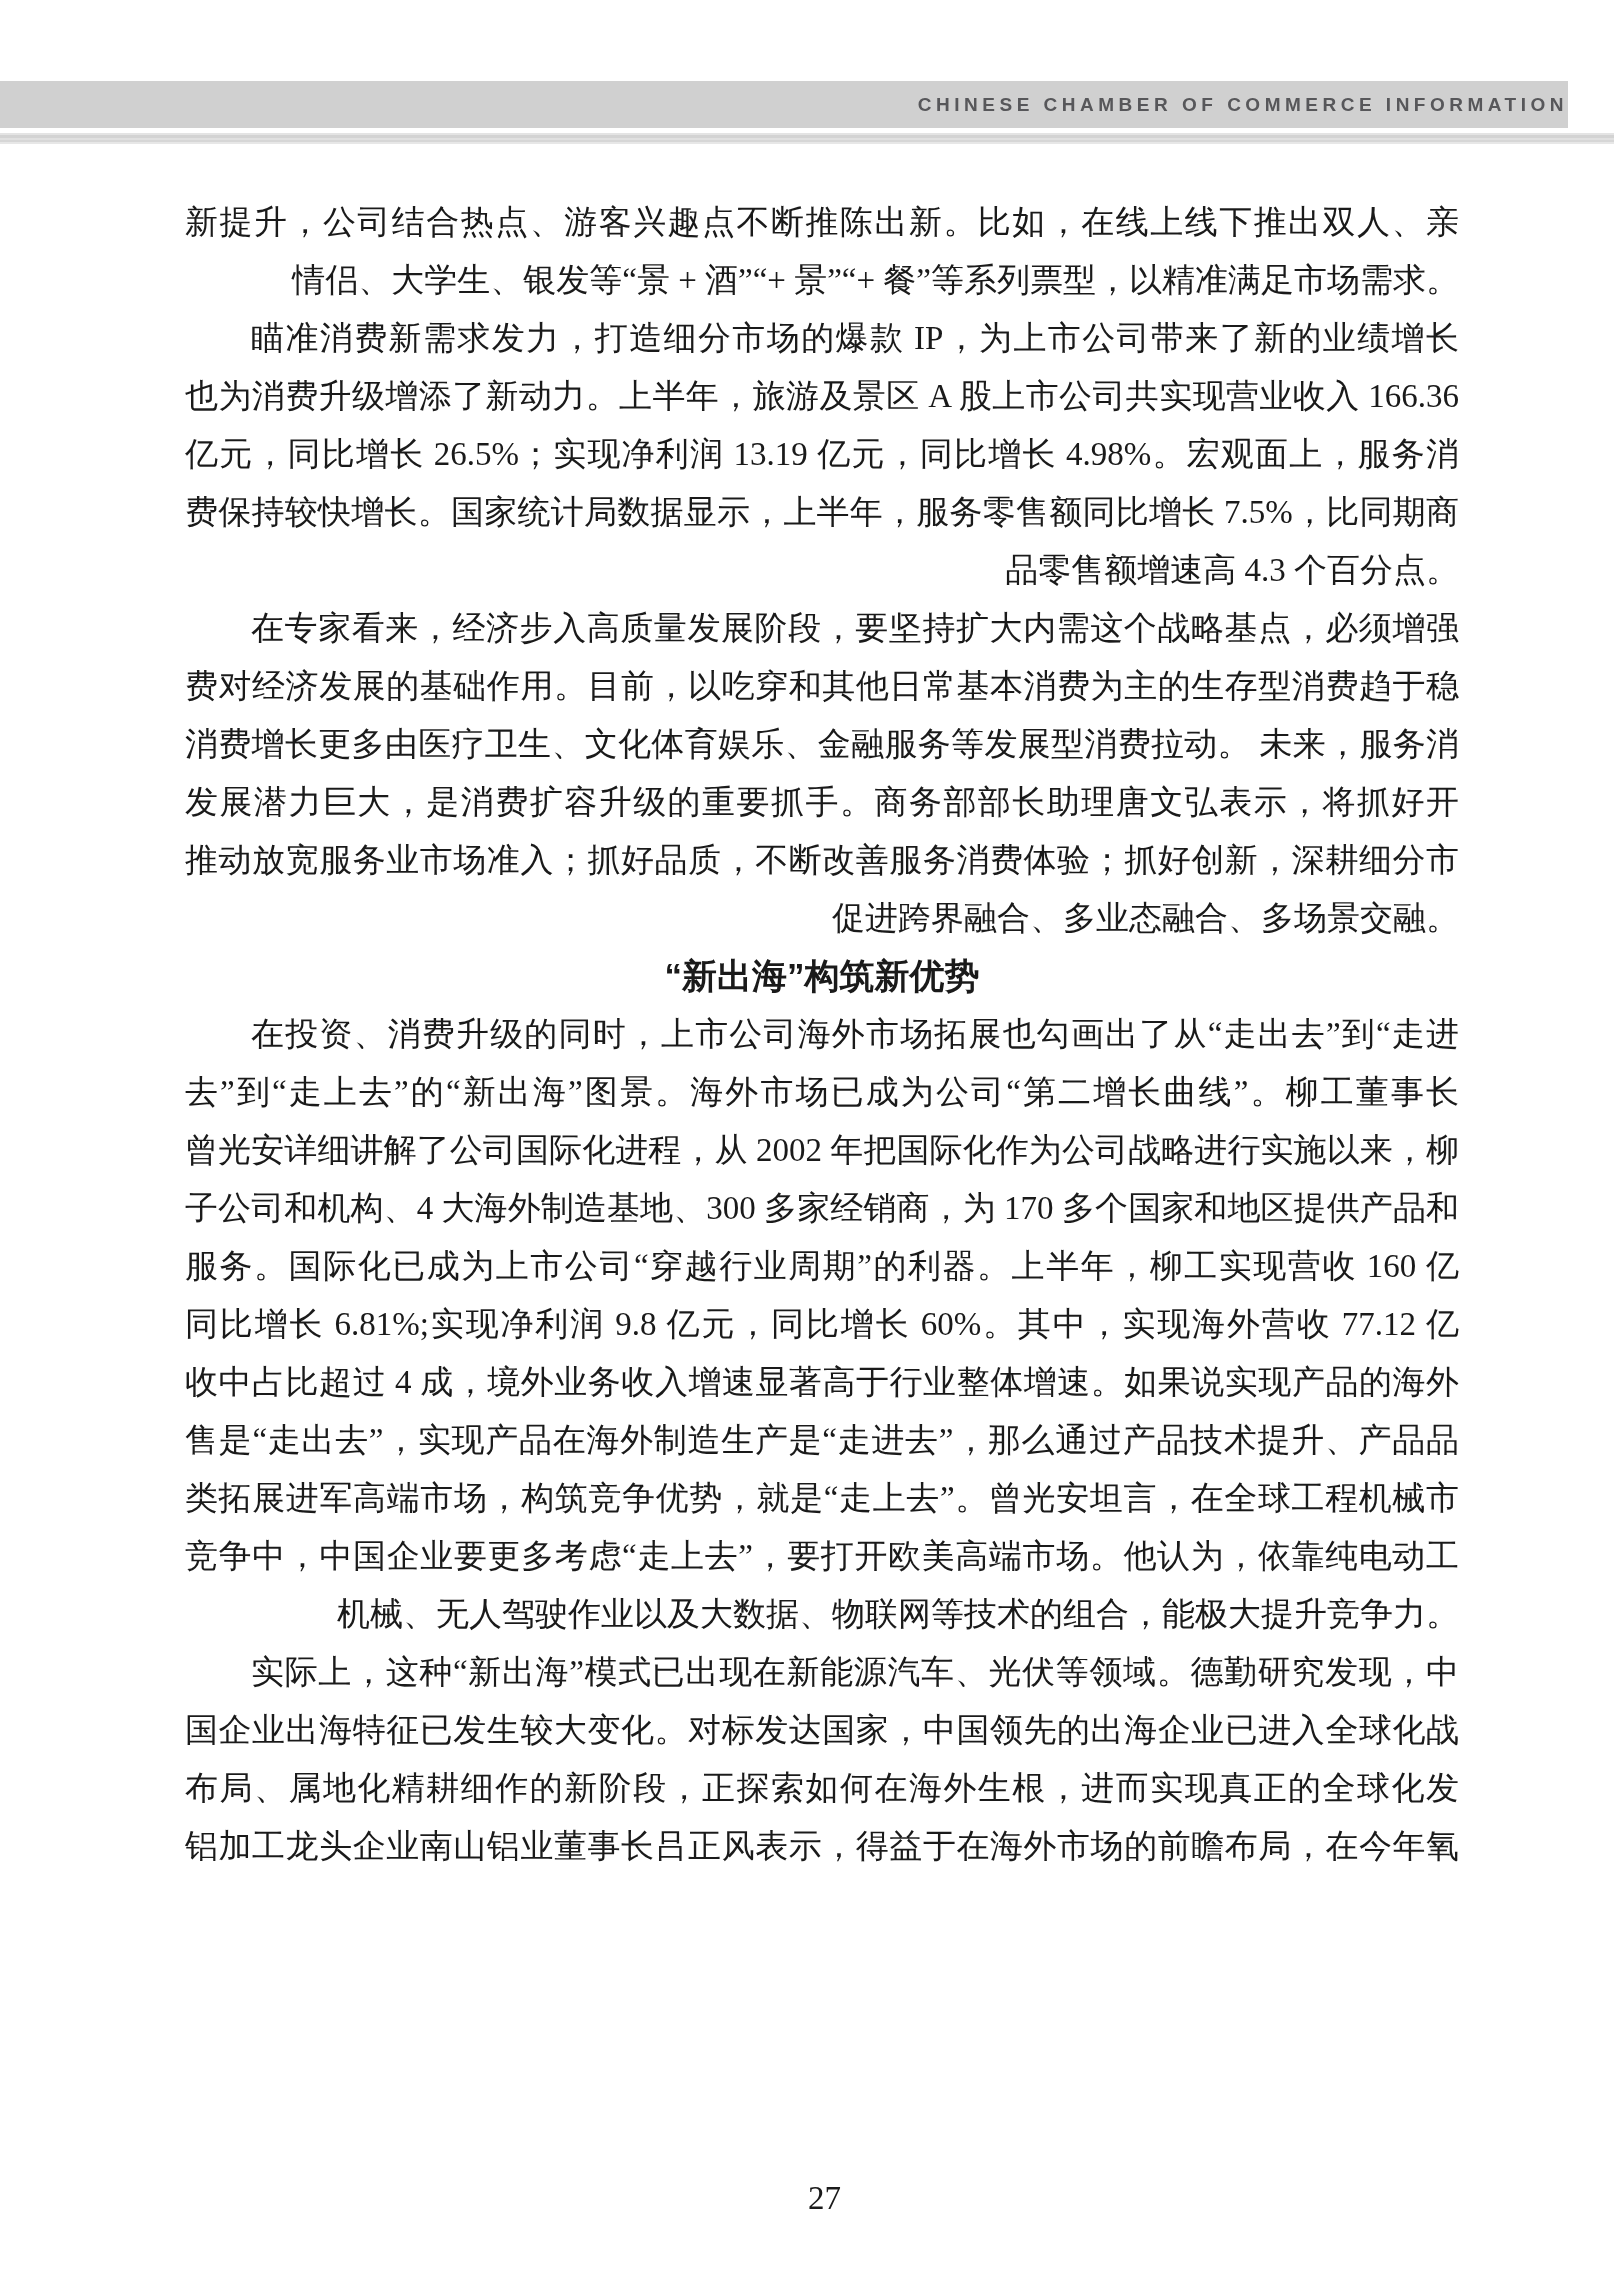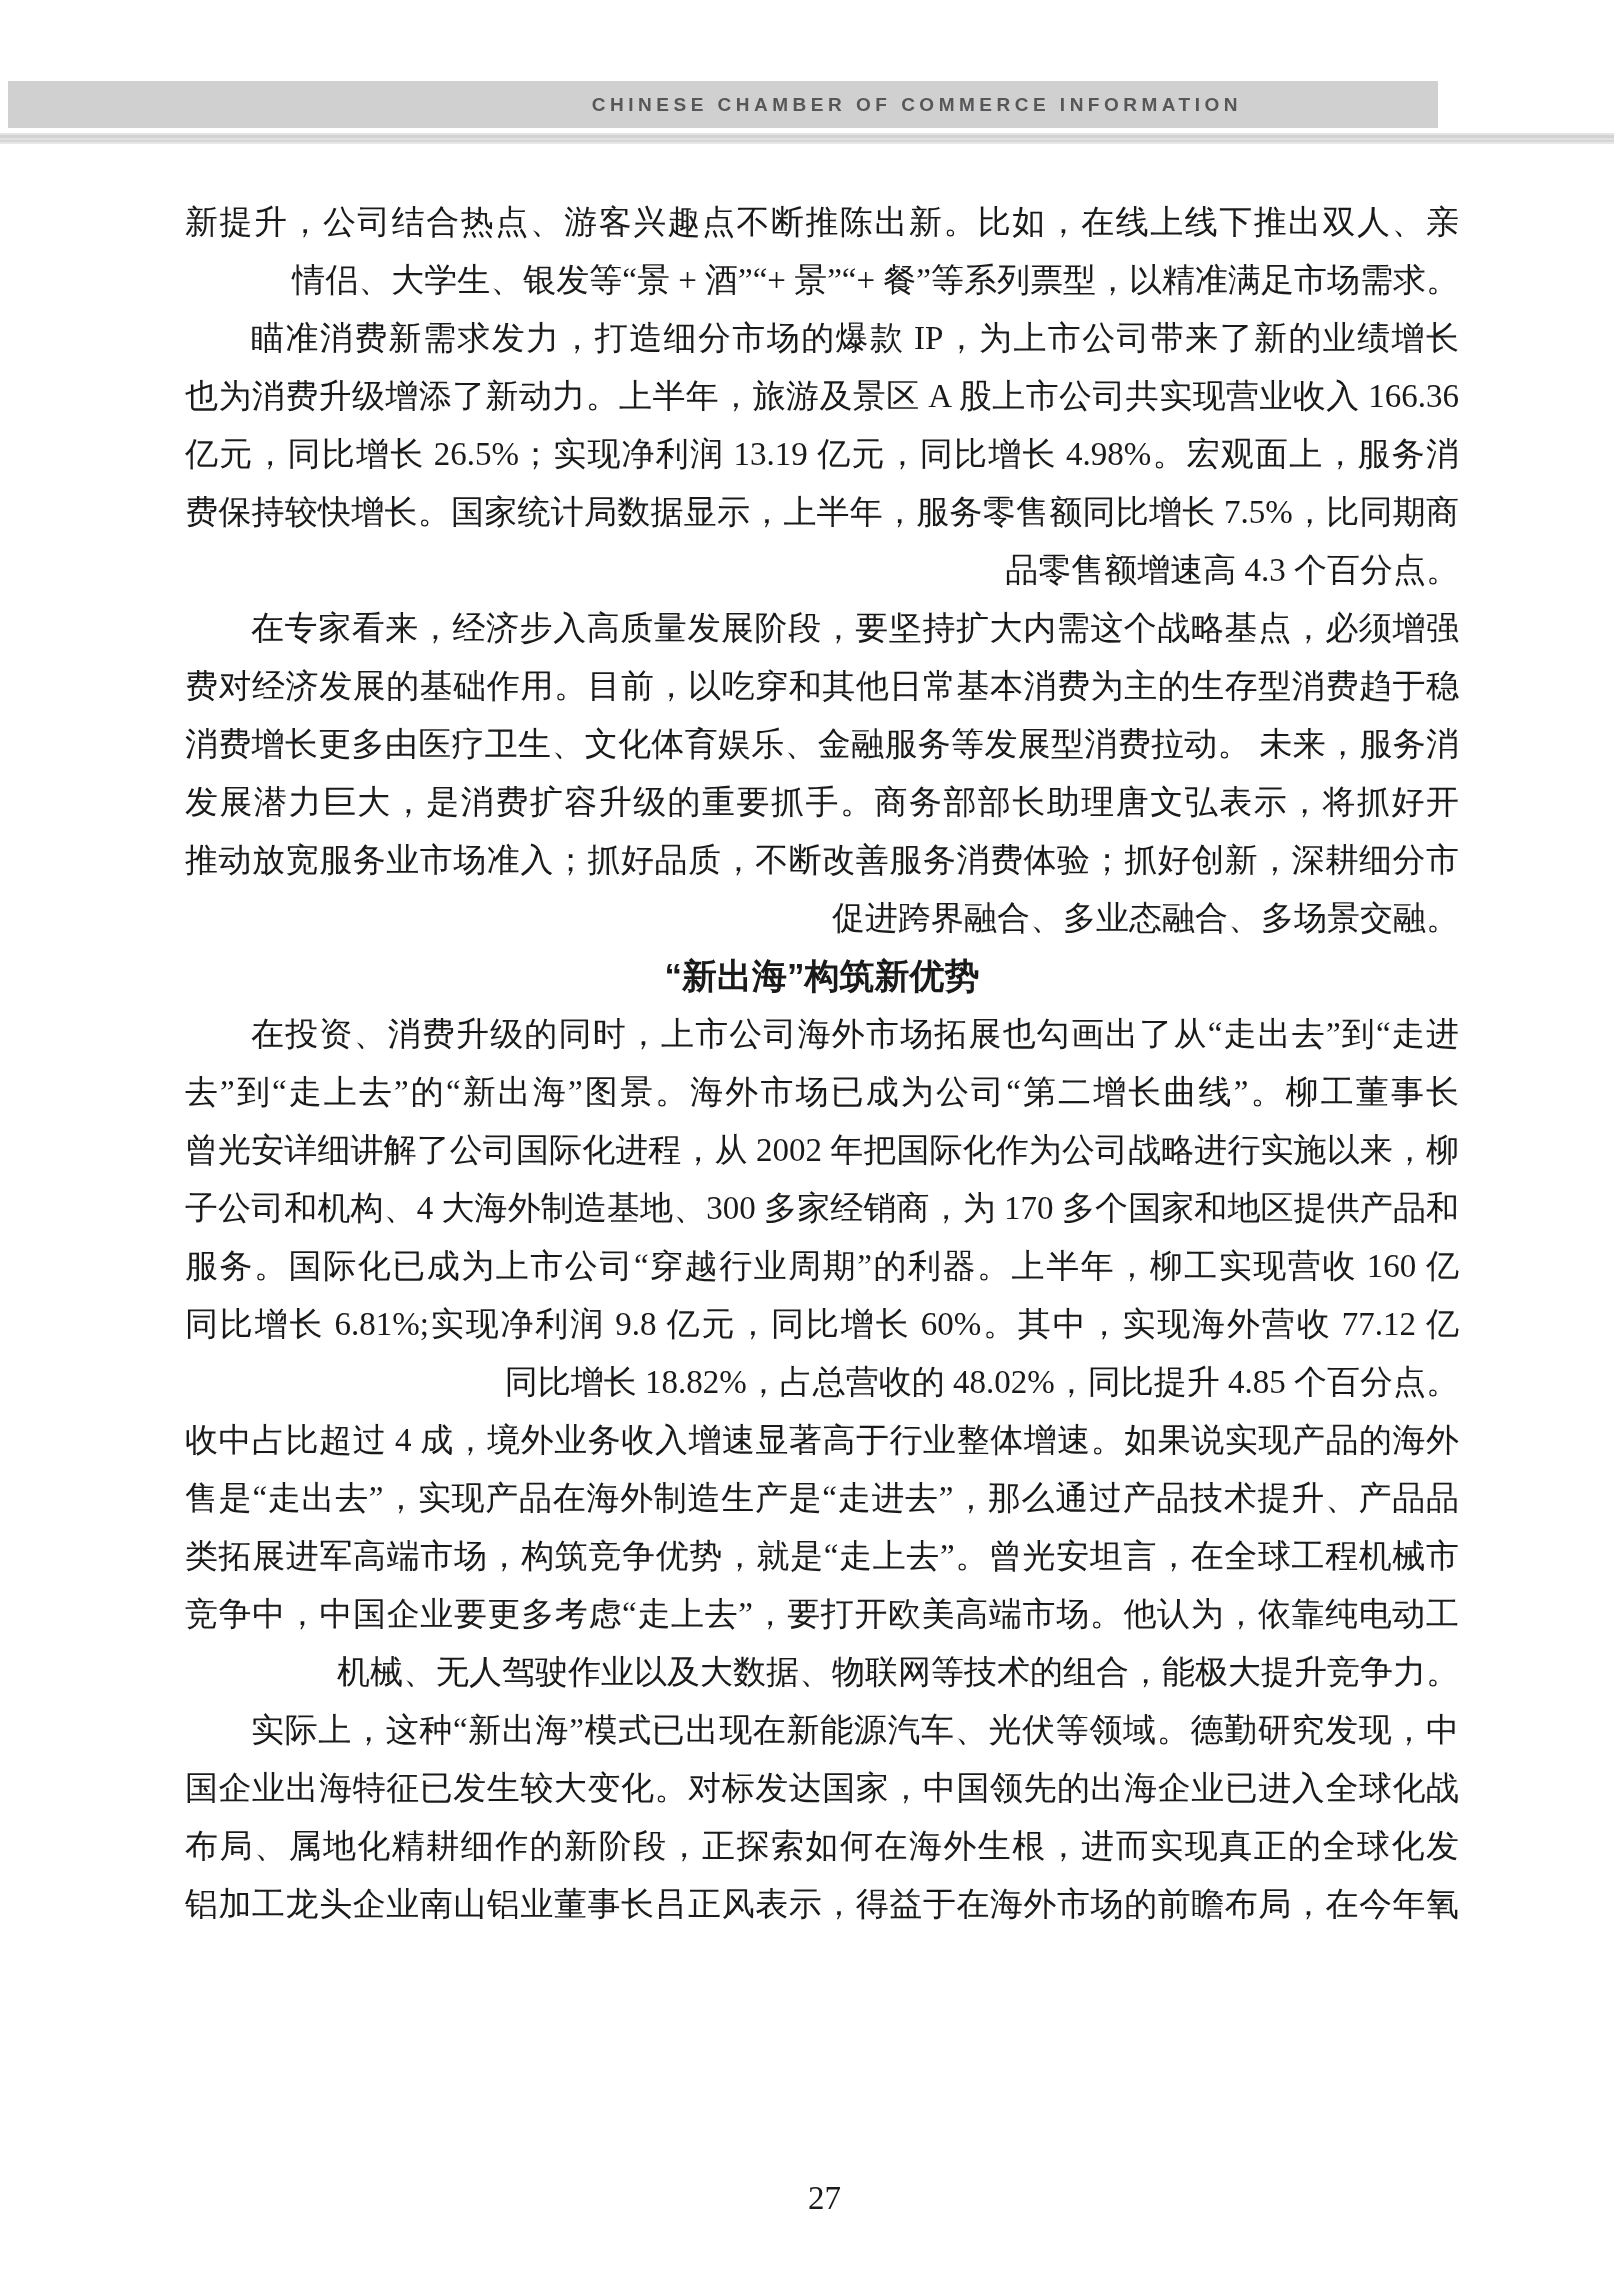--- a/index.html
+++ b/index.html
@@ -7,29 +7,28 @@
     position:relative;
     width:1617px;
     height:2284px;
     background:#ffffff;
     font-family:"Liberation Serif","DejaVu Serif",serif;
     color:#1a1a1a;
     overflow:hidden;
   }
   .banner{
     position:absolute;
-    left:8px;
+    left:0;
     top:81px;
-    width:1430px;
+    width:1568px;
     height:47px;
     background:#d0d0d0;
     display:flex;
     align-items:center;
     justify-content:flex-end;
-    padding-right:196px;
     box-sizing:border-box;
   }
   .banner-text{
     font-family:"Liberation Sans","DejaVu Sans",sans-serif;
     font-size:19px;
     font-weight:bold;
     letter-spacing:4.5px;
     color:#57575a;
     white-space:nowrap;
   }
@@ -111,21 +110,20 @@
       <div class="line full">发展潜力巨大，是消费扩容升级的重要抓手。商务部部长助理唐文弘表示，将抓好开放，</div>
       <div class="line full">推动放宽服务业市场准入；抓好品质，不断改善服务消费体验；抓好创新，深耕细分市场，</div>
       <div class="line end">促进跨界融合、多业态融合、多场景交融。</div>
       <div class="line head">“新出海”构筑新优势</div>
       <div class="line full indent">在投资、消费升级的同时，上市公司海外市场拓展也勾画出了从“走出去”到“走进</div>
       <div class="line full">去”到“走上去”的“新出海”图景。海外市场已成为公司“第二增长曲线”。柳工董事长</div>
       <div class="line full">曾光安详细讲解了公司国际化进程，从 2002 年把国际化作为公司战略进行实施以来，柳</div>
       <div class="line full">子公司和机构、4 大海外制造基地、300 多家经销商，为 170 多个国家和地区提供产品和</div>
       <div class="line full">服务。国际化已成为上市公司“穿越行业周期”的利器。上半年，柳工实现营收 160 亿元，</div>
       <div class="line full">同比增长 6.81%;实现净利润 9.8 亿元，同比增长 60%。其中，实现海外营收 77.12 亿元，</div>
-      <div class="line end">同比增长 18.82%，占总营收的 48.02%，同比提升 4.85 个百分点。</div>
       <div class="line full">收中占比超过 4 成，境外业务收入增速显著高于行业整体增速。如果说实现产品的海外销</div>
       <div class="line full">售是“走出去”，实现产品在海外制造生产是“走进去”，那么通过产品技术提升、产品品</div>
       <div class="line full">类拓展进军高端市场，构筑竞争优势，就是“走上去”。曾光安坦言，在全球工程机械市场</div>
       <div class="line full">竞争中，中国企业要更多考虑“走上去”，要打开欧美高端市场。他认为，依靠纯电动工程</div>
       <div class="line end">机械、无人驾驶作业以及大数据、物联网等技术的组合，能极大提升竞争力。</div>
       <div class="line full indent">实际上，这种“新出海”模式已出现在新能源汽车、光伏等领域。德勤研究发现，中</div>
       <div class="line full">国企业出海特征已发生较大变化。对标发达国家，中国领先的出海企业已进入全球化战略</div>
       <div class="line full">布局、属地化精耕细作的新阶段，正探索如何在海外生根，进而实现真正的全球化发展。</div>
       <div class="line full">铝加工龙头企业南山铝业董事长吕正风表示，得益于在海外市场的前瞻布局，在今年氧化</div>
     </div>

